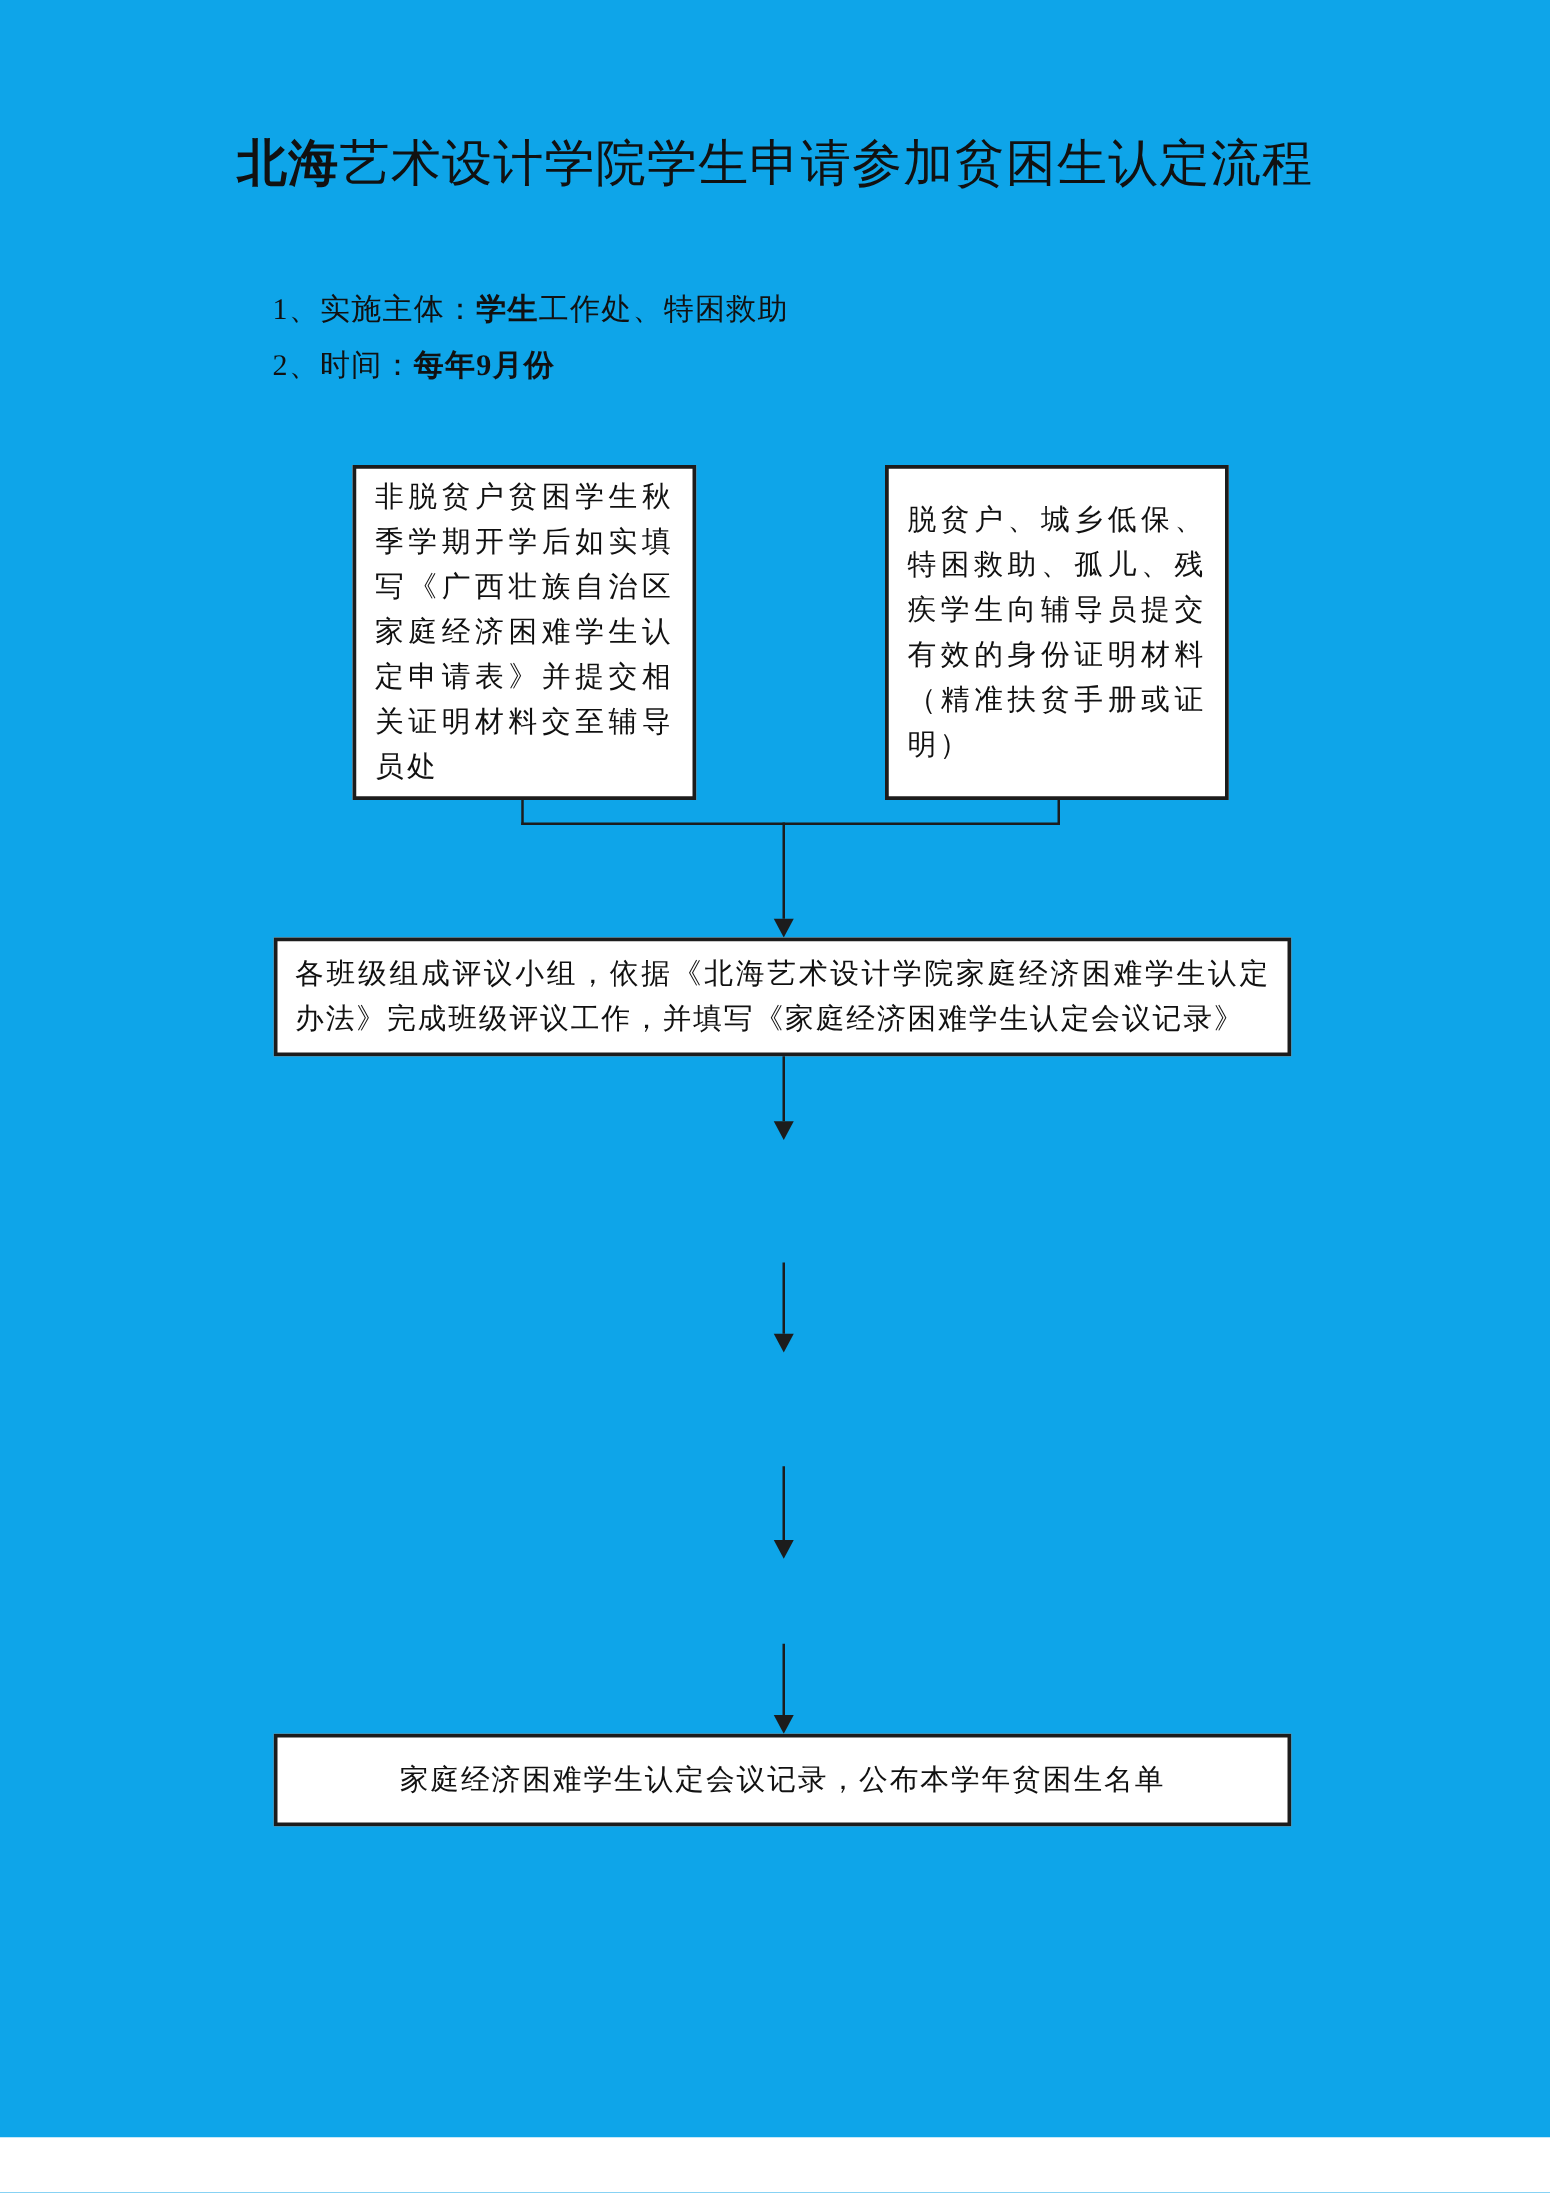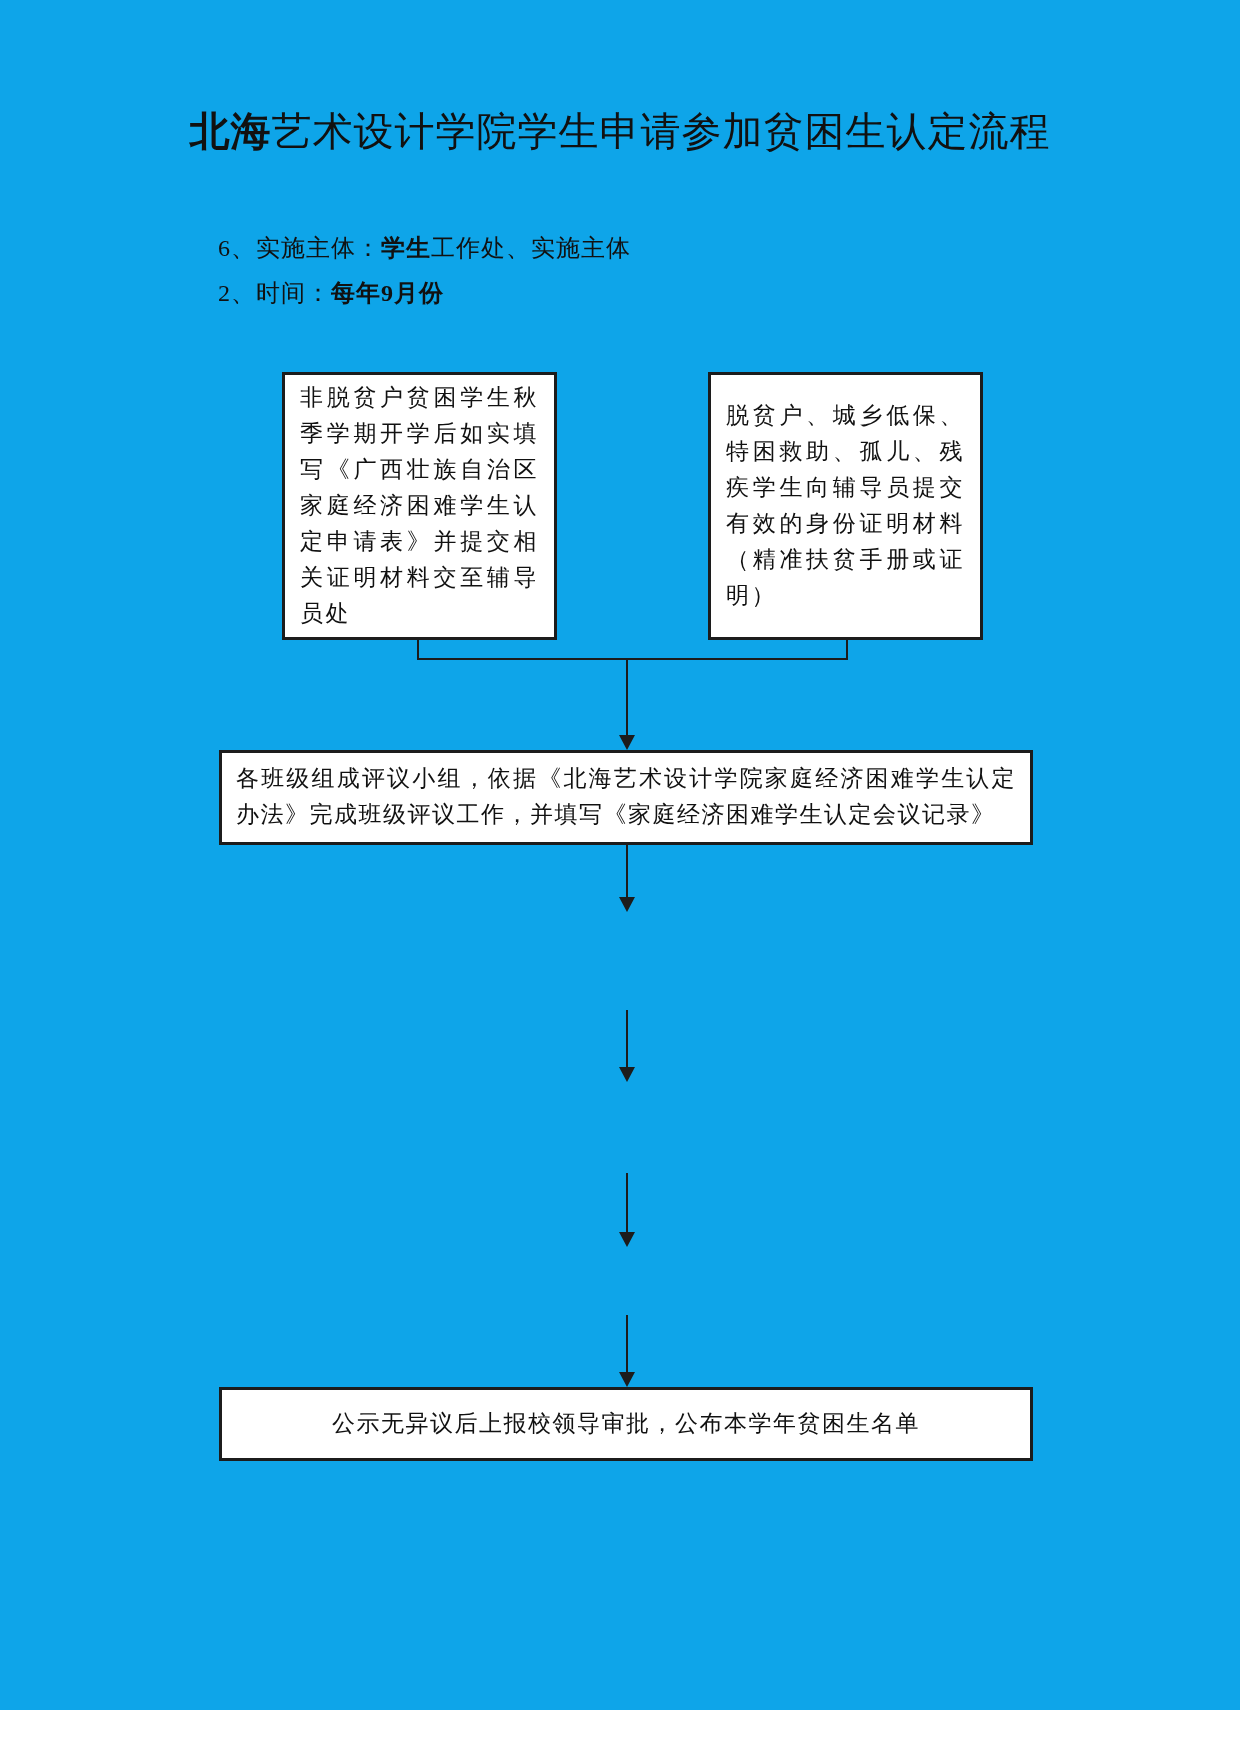--- a/index.html
+++ b/index.html
@@ -126,21 +126,21 @@
 </head>
 <body>
 
 <div id="page">
 
   <div class="title">
     <span class="em">北海</span><span>艺术设计学院学生申请参加贫困生认定流程</span>
   </div>
 
   <div class="note" id="note-1">
-    <span>6、实施主体：</span><span class="em">学生</span><span>工作处、实施主体</span>
+    <span>1、实施主体：</span><span class="em">学生</span><span>工作处、特困救助</span>
   </div>
 
   <div class="note" id="note-2">
     <span>2、时间：</span><span class="em">每年9月份</span><span></span>
   </div>
 
   <div class="fbox srcbox" id="box-src-right">
     <span>脱贫户、城乡低保、特困救助、孤儿、残疾学生向辅导员提交有效的身份证明材料（精准扶贫手册或证明）</span>
   </div>
 
@@ -167,16 +167,16 @@
 
 
   <div class="line vline" id="arrow-3-stem"></div>
   <div class="arrowhead" id="arrow-3-head"></div>
 
 
   <div class="line vline" id="arrow-4-stem"></div>
   <div class="arrowhead" id="arrow-4-head"></div>
 
   <div class="fbox stepbox" id="box-step-5">
-    <span>公示无异议后上报校领导审批，公布本学年贫困生名单</span>
+    <span>家庭经济困难学生认定会议记录，公布本学年贫困生名单</span>
   </div>
 
 </div>
 
 </body></html>

